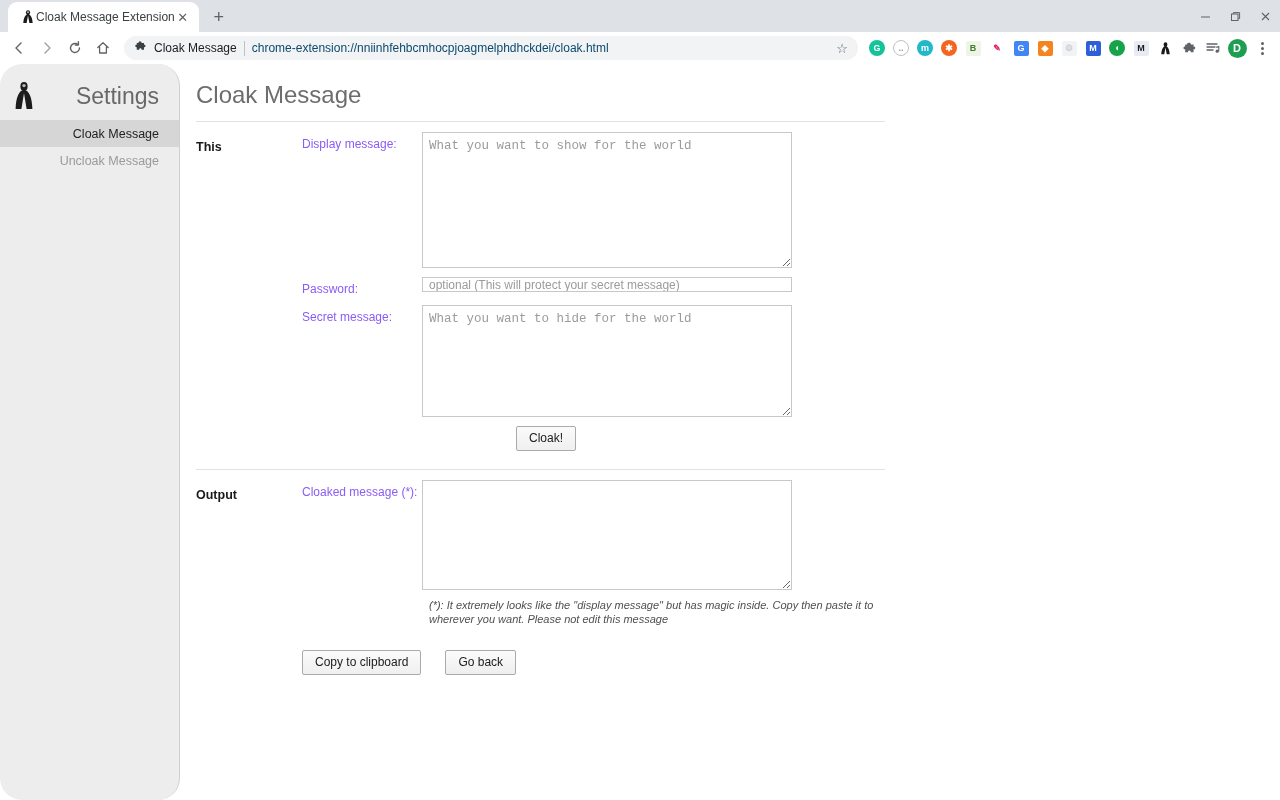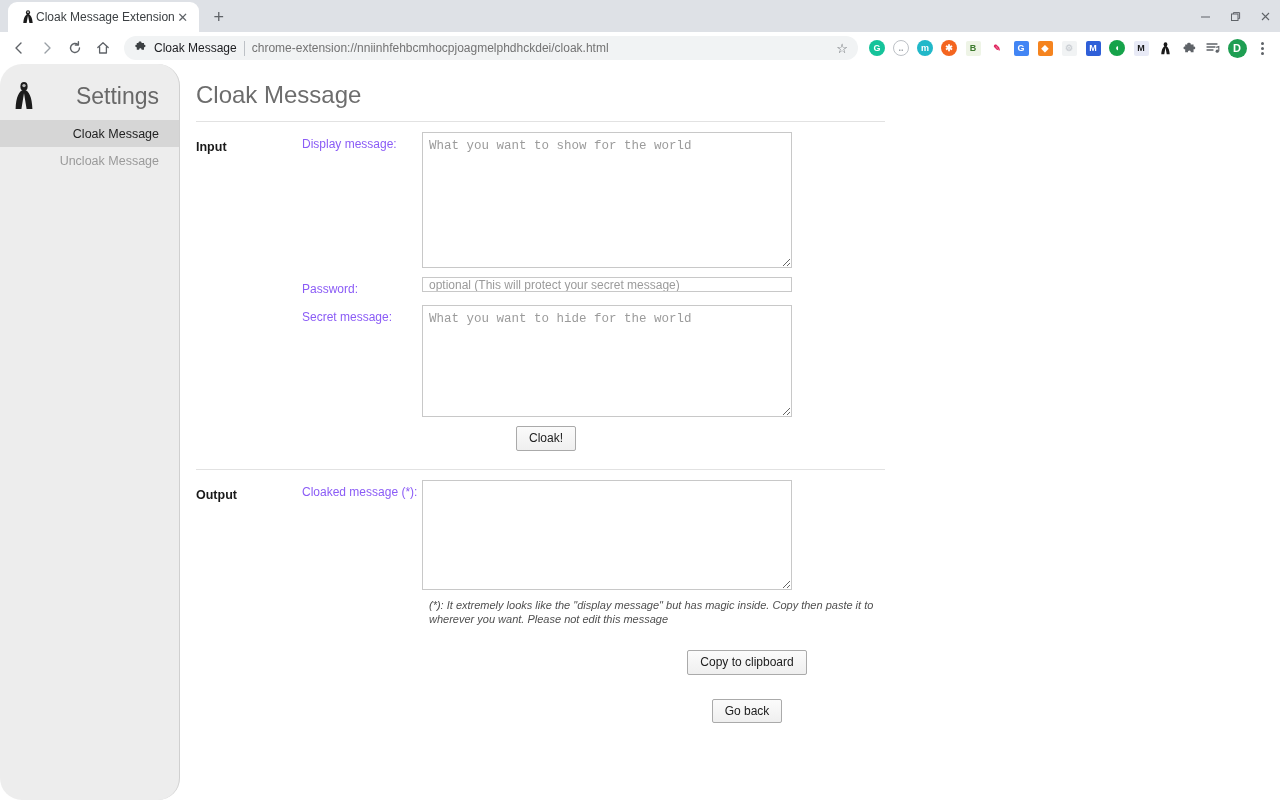--- a/index.html
+++ b/index.html
@@ -91,21 +91,21 @@
     padding: 0 10px;
     margin: 0 6px;
     gap: 7px;
     min-width: 0;
   }
   .omni-ext-name {
     font-size: 12px; color: #202124; white-space: nowrap;
   }
   .omni-sep { width: 1px; height: 15px; background: #bdc1c6; flex: 0 0 1px; }
   .omni-url {
-    font-size: 12px; color: #737373;
+    font-size: 12px; color: #0c4a6e;
     white-space: nowrap; overflow: hidden; text-overflow: ellipsis;
     flex: 1 1 auto;
   }
   .star { color: #5f6368; font-size: 13px; flex: 0 0 auto; }
   .ext-row { display: flex; align-items: center; gap: 2px; flex: 0 0 auto; }
   .ext-icon {
     width: 22px; height: 22px;
     display: flex; align-items: center; justify-content: center;
     border-radius: 3px;
     font-size: 10px;
@@ -264,21 +264,21 @@
     font-style: italic;
     color: #4f4f4f;
     width: 490px;
     margin: 6px 0 0 127px;
     line-height: 1.25;
   }
 
   .bottom-btns {
     margin-top: 24px;
     display: flex;
-    flex-direction: column;
+    flex-direction: row;
     align-items: center;
     width: 890px;
     gap: 24px;
   }
 </style>
 </head>
 <body>
 
 <div class="browser">
 
@@ -436,21 +436,21 @@
       <div class="nav-item">
         <span>Uncloak Message</span>
       </div>
     </div>
 
     <div class="content">
       <h1 class="page-title">Cloak Message</h1>
       <div class="hr"></div>
 
       <div class="section">
-        <div class="section-label">Input</div>
+        <div class="section-label">This</div>
         <div class="fields">
 
           <div class="field-row">
             <label class="field-label">Display message:</label>
             <textarea class="ta ta-display" placeholder="What you want to show for the world" style=""></textarea>
           </div>
 
           <div class="field-row">
             <label class="field-label">Password:</label>
             <input class="inp" type="text" placeholder="optional (This will protect your secret message)" style="">

